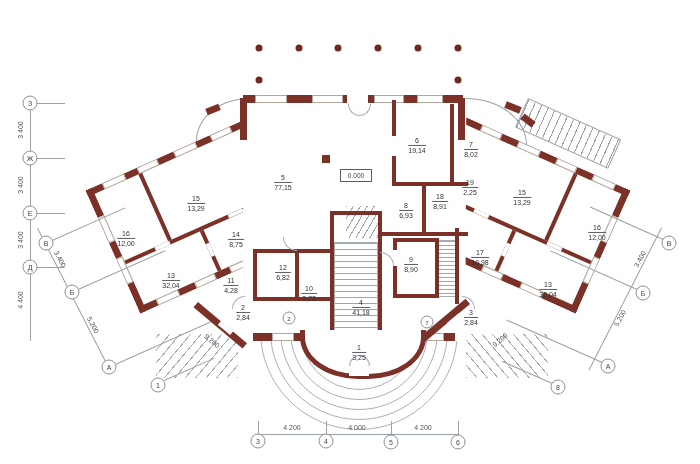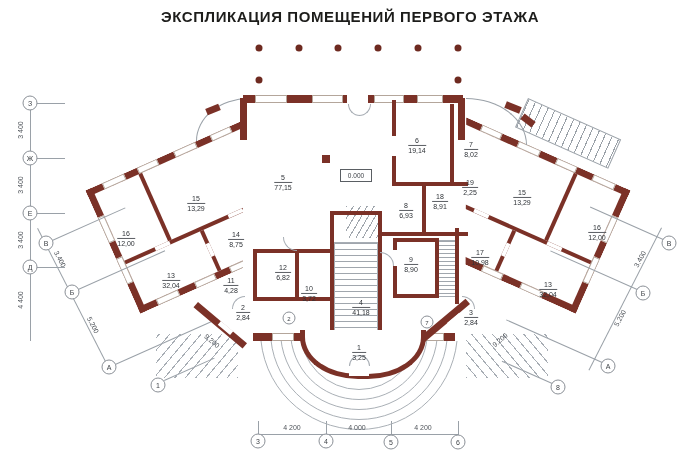--- a/index.html
+++ b/index.html
@@ -22,21 +22,20 @@
   .arc{position:absolute;z-index:25;}
   .hat{position:absolute;z-index:6;}
   h1{position:absolute;left:0;right:0;top:8px;margin:0;text-align:center;
      font-size:15px;font-weight:700;letter-spacing:.6px;color:#1d1d1b;}
 </style>
 </head>
 <body>
 
 <div id="canvas">
 
-  <h1>ЭКСПЛИКАЦИЯ ПОМЕЩЕНИЙ ПЕРВОГО ЭТАЖА</h1>
 
   <span class="dot" style="left:259px;top:48px"></span>
   <span class="dot" style="left:299px;top:48px"></span>
   <span class="dot" style="left:338px;top:48px"></span>
   <span class="dot" style="left:378px;top:48px"></span>
   <span class="dot" style="left:418px;top:48px"></span>
   <span class="dot" style="left:458px;top:48px"></span>
   <span class="dot" style="left:259px;top:80px"></span>
   <span class="dot" style="left:458px;top:80px"></span>
 

